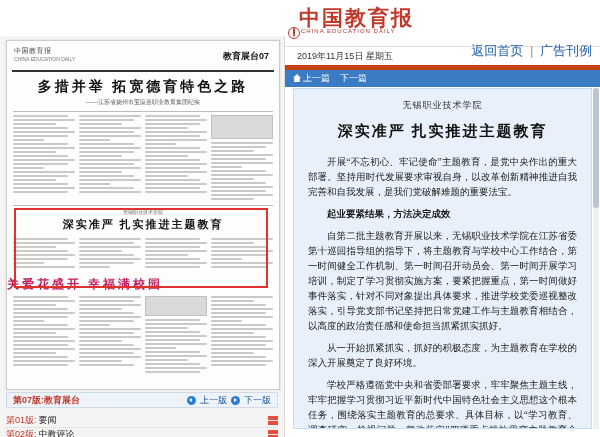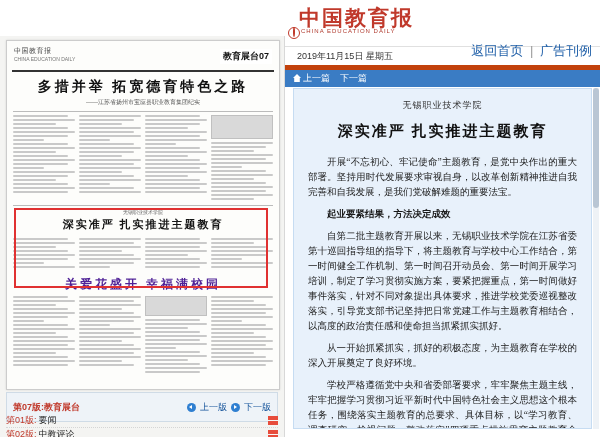--- a/index.html
+++ b/index.html
@@ -140,36 +140,36 @@
     margin-top: 10px;
     font-family: "Liberation Serif", serif;
   }
   .hl-kicker {
     text-align: center;
     font-size: 5px;
     color: #666;
     margin-top: 2px;
   }
   .second-head {
-    text-align: center;
+    text-align: left;
     font-size: 12px;
     font-weight: bold;
     letter-spacing: 3px;
-    color: #4c1d95;
+    color: #be185d;
     margin: 6px 0 3px 0;
     font-family: "Liberation Serif", serif;
   }
 
   
   .pager {
     position: absolute;
     left: 6px;
     top: 356px;
     width: 272px;
-    height: 30px;
+    height: 16px;
     background: #eef3f8;
     border: 1px solid #cfdbe6;
     box-sizing: border-box;
     display: flex;
     align-items: center;
     font-size: 9px;
     color: #14539a;
   }
   .pager-left {
     flex: 1;

